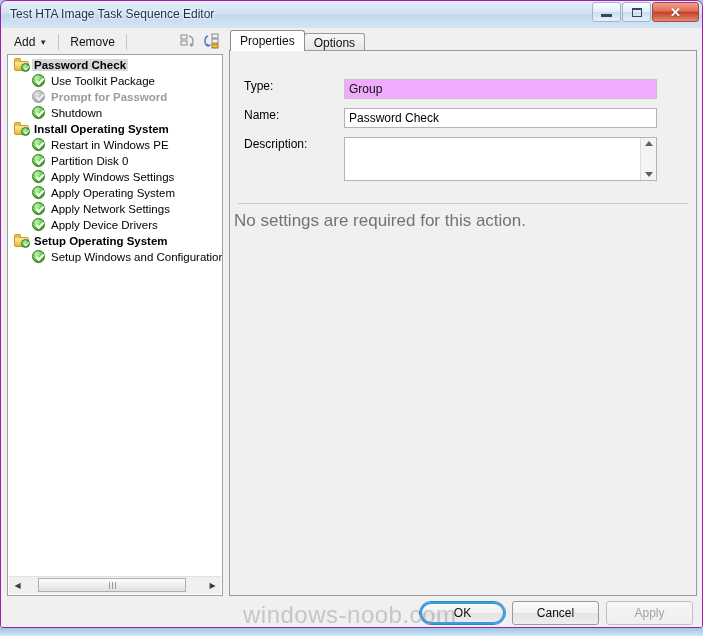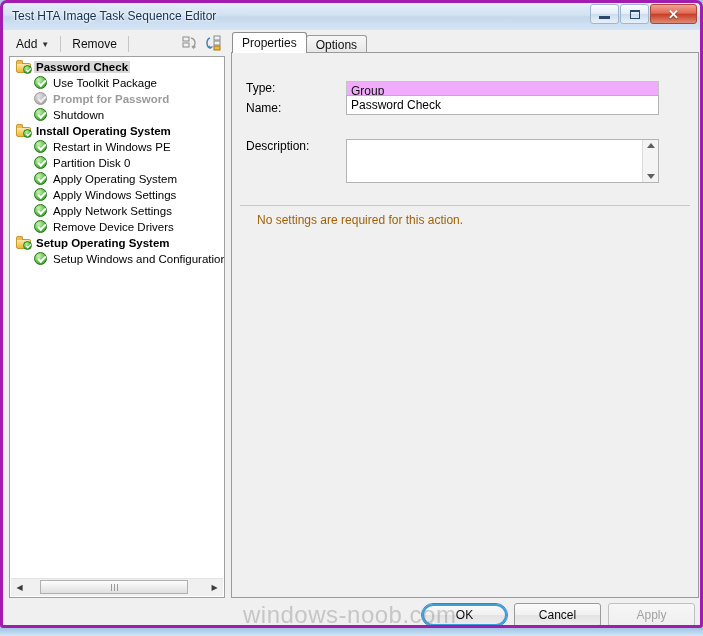--- a/index.html
+++ b/index.html
@@ -15,21 +15,21 @@
     background: linear-gradient(180deg,#b9d3ea 0%, #cfe0ef 40%, #dfeaf5 100%);
   }
 
   
   #window {
     position: absolute;
     left: 0; top: 0;
     width: 703px;
     height: 628px;
     box-sizing: border-box;
-    border: 3px solid #a21caf;
+    border: 1px solid #a21caf;
     border-radius: 7px 7px 3px 3px;
     background: #f0f0f0;
     box-shadow: 0 0 6px rgba(60,100,150,.45);
     overflow: hidden;
   }
   #titlebar {
     position: relative;
     height: 27px;
     background: linear-gradient(180deg,#e3eef8 0%, #d2e2f1 45%, #c3d8ec 52%, #d6e5f4 100%);
     border-bottom: 1px solid #a8c3dc;
@@ -336,23 +336,23 @@
   .tri-up { width:0;height:0;border-left:4px solid transparent;border-right:4px solid transparent;border-bottom:5px solid #606060; }
   .tri-dn { width:0;height:0;border-left:4px solid transparent;border-right:4px solid transparent;border-top:5px solid #606060; }
   .hr {
     position: absolute;
     left: 8px; top: 152px;
     width: 450px; height: 1px;
     background: #c8c8c8;
   }
   .note {
     position: absolute;
-    left: 25px; top: 160px;
-    font-size: 12px;
-    color: #a16207;
+    left: 4px; top: 160px;
+    font-size: 17px;
+    color: #737373;
   }
 
   
   #footer {
     position: absolute;
     left: 0; top: 570px;
     width: 703px; height: 31px;
   }
   .dlgbtn {
     position: absolute;
@@ -477,33 +477,33 @@
             <div class="node child">
               <span class="ico check"></span>
               <span class="lbl">Restart in Windows PE</span>
             </div>
             <div class="node child">
               <span class="ico check"></span>
               <span class="lbl">Partition Disk 0</span>
             </div>
             <div class="node child">
               <span class="ico check"></span>
+              <span class="lbl">Apply Windows Settings</span>
+            </div>
+            <div class="node child">
+              <span class="ico check"></span>
               <span class="lbl">Apply Operating System</span>
             </div>
             <div class="node child">
               <span class="ico check"></span>
-              <span class="lbl">Apply Windows Settings</span>
-            </div>
-            <div class="node child">
-              <span class="ico check"></span>
               <span class="lbl">Apply Network Settings</span>
             </div>
             <div class="node child">
               <span class="ico check"></span>
-              <span class="lbl">Remove Device Drivers</span>
+              <span class="lbl">Apply Device Drivers</span>
             </div>
             <div class="node group">
               <span class="ico folder">
                 <span class="badge"></span>
               </span>
               <span class="lbl">Setup Operating System</span>
             </div>
             <div class="node child">
               <span class="ico check"></span>
               <span class="lbl">Setup Windows and Configuration</span>
@@ -534,21 +534,21 @@
         </div>
       </div>
 
       <div id="tabpanel">
 
         <div class="row" style="left:14px; top:28px; width:440px;">
           <span class="flabel">Type:</span>
           <input class="finput readonly" style="width: 313px; height: 20px;" readonly="" value="Group">
         </div>
 
-        <div class="row" style="left:14px; top:42px; width:440px;align-items:flex-end;">
+        <div class="row" style="left:14px; top:57px; width:440px;">
           <span class="flabel">Name:</span>
           <input class="finput" style="width: 313px; height: 20px;" value="Password Check">
         </div>
 
         <div class="row" style="left:14px; top:86px; width:440px;">
           <span class="flabel">Description:</span>
           <div class="descbox">
             <textarea class="descarea" value="" style=""></textarea>
             <div class="descsb">
               <span class="tri-up"></span>

